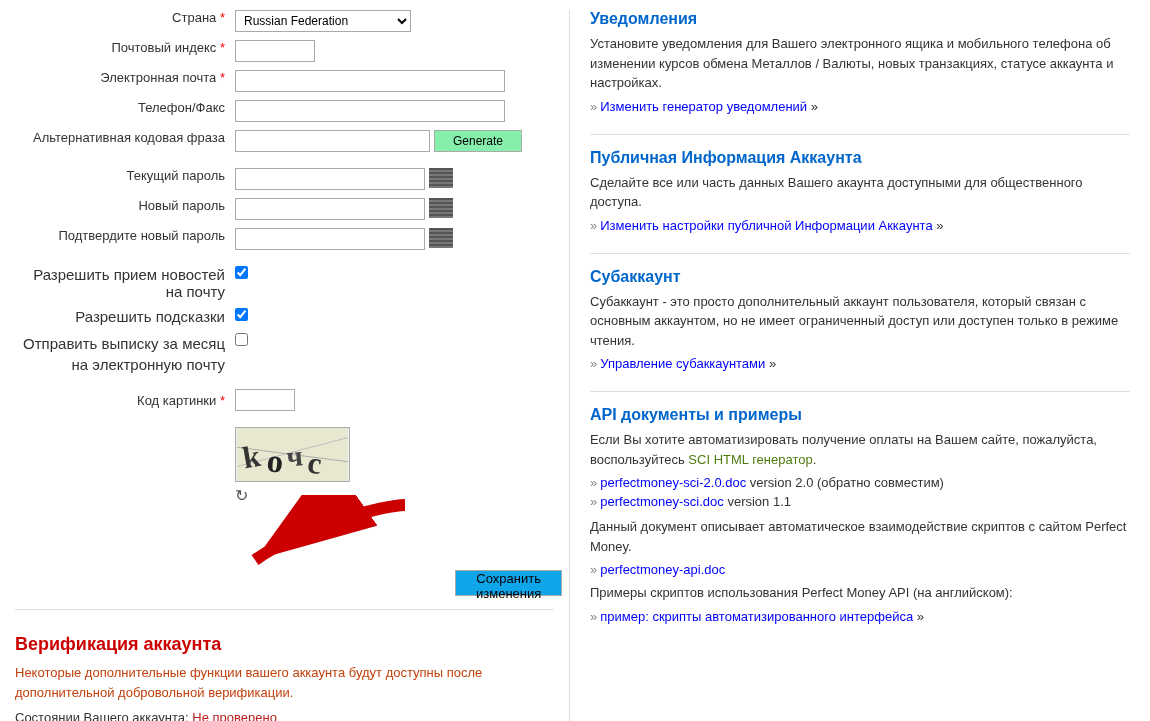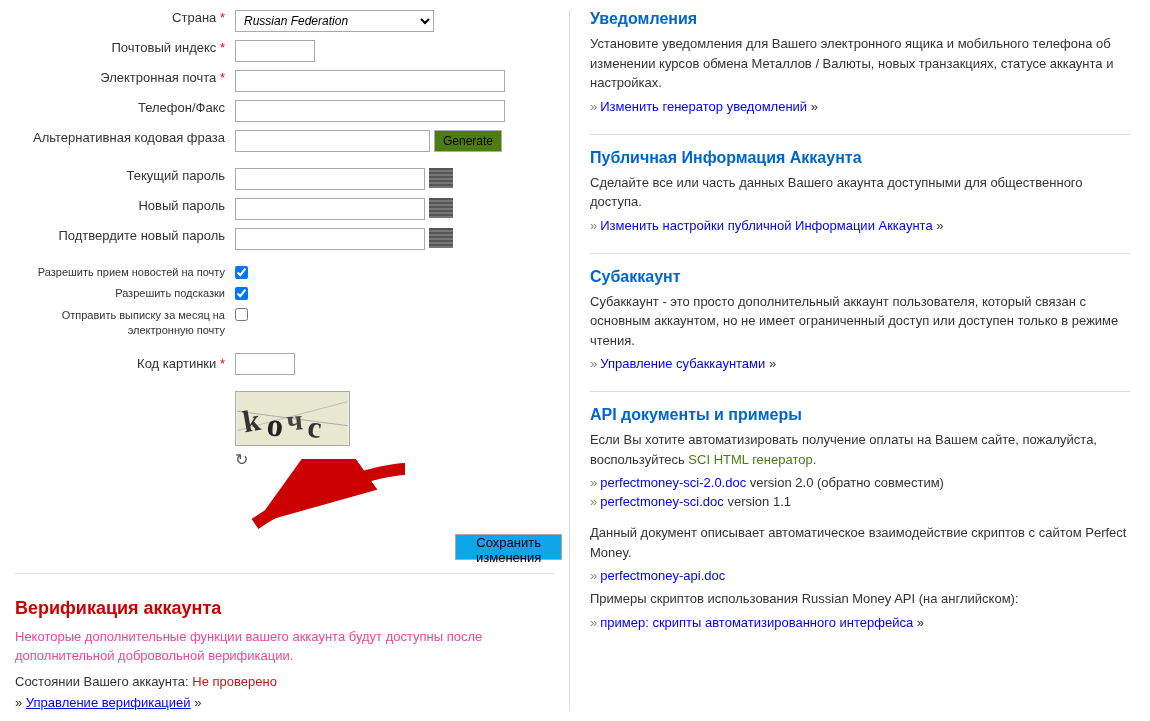--- a/index.html
+++ b/index.html
@@ -50,29 +50,28 @@
     .form-input-medium {
       width: 270px;
     }
     .form-input-short {
       width: 80px;
     }
     .form-input-password {
       width: 190px;
     }
     select.form-input {
-      width: 199px;
+      width: 176px;
       height: 22px;
-      font-style: italic;
     }
     .generate-btn {
       margin-left: 4px;
       height: 22px;
-      padding: 0 8px;
-      background: #4d7c0f;
+      padding: 0 18px;
+      background: #86efac;
       border: 1px solid #aaa;
       cursor: pointer;
       font-size: 12px;
     }
     .password-icon {
       width: 24px;
       height: 20px;
       background: #555;
       display: inline-block;
       margin-left: 4px;
@@ -96,21 +95,21 @@
     .checkbox-row {
       display: flex;
       align-items: flex-start;
       margin-bottom: 8px;
     }
     .checkbox-label {
       width: 220px;
       text-align: right;
       padding-right: 10px;
       color: #333;
-      font-size: 11px;
+      font-size: 15px;
       flex-shrink: 0;
     }
     .captcha-area {
       margin-left: 220px;
       margin-bottom: 10px;
     }
     .captcha-img {
       width: 115px;
       height: 55px;
       background: #f0f0f0;
@@ -147,21 +146,21 @@
       padding-left: 0;
     }
     .verification-title {
       color: #c00;
       font-size: 18px;
       font-weight: bold;
       margin-bottom: 8px;
     }
     .verification-desc {
       font-size: 13px;
-      color: #ec4899;
+      color: #c2410c;
       margin-bottom: 8px;
       line-height: 1.5;
     }
     .verification-status {
       font-size: 13px;
       color: #333;
       margin-bottom: 6px;
     }
     .not-verified {
       color: #b91c1c;
@@ -402,24 +401,24 @@
       <div class="right-section-title">API документы и примеры</div>
       <p class="right-section-text">
         <span>Если Вы хотите автоматизировать получение оплаты на Вашем сайте, пожалуйста, воспользуйтесь </span><a href="#">SCI HTML генератор</a><span>.</span>
       </p>
       <p class="right-link-row">
         <span class="bullet">»</span><a href="#">perfectmoney-sci-2.0.doc</a><span> version 2.0 (обратно совместим)</span>
       </p>
       <p class="right-link-row">
         <span class="bullet">»</span><a href="#">perfectmoney-sci.doc</a><span> version 1.1</span>
       </p>
-      <p class="right-section-text" style="margin-top:14px;">Данный документ описывает автоматическое взаимодействие скриптов с сайтом Perfect Money.</p>
+      <p class="right-section-text" style="margin-top:8px;">Данный документ описывает автоматическое взаимодействие скриптов с сайтом Perfect Money.</p>
       <p class="right-link-row">
         <span class="bullet">»</span><a href="#">perfectmoney-api.doc</a>
       </p>
-      <p class="right-section-text" style="margin-top:6px;">Примеры скриптов использования Russian Money API (на английском):</p>
+      <p class="right-section-text" style="margin-top:6px;">Примеры скриптов использования Perfect Money API (на английском):</p>
       <p class="right-link-row">
         <span class="bullet">»</span><a href="#">пример: скрипты автоматизированного интерфейса</a><span> »</span>
       </p>
     </div>
 
   </div>
 </div>
 
 </body></html>

